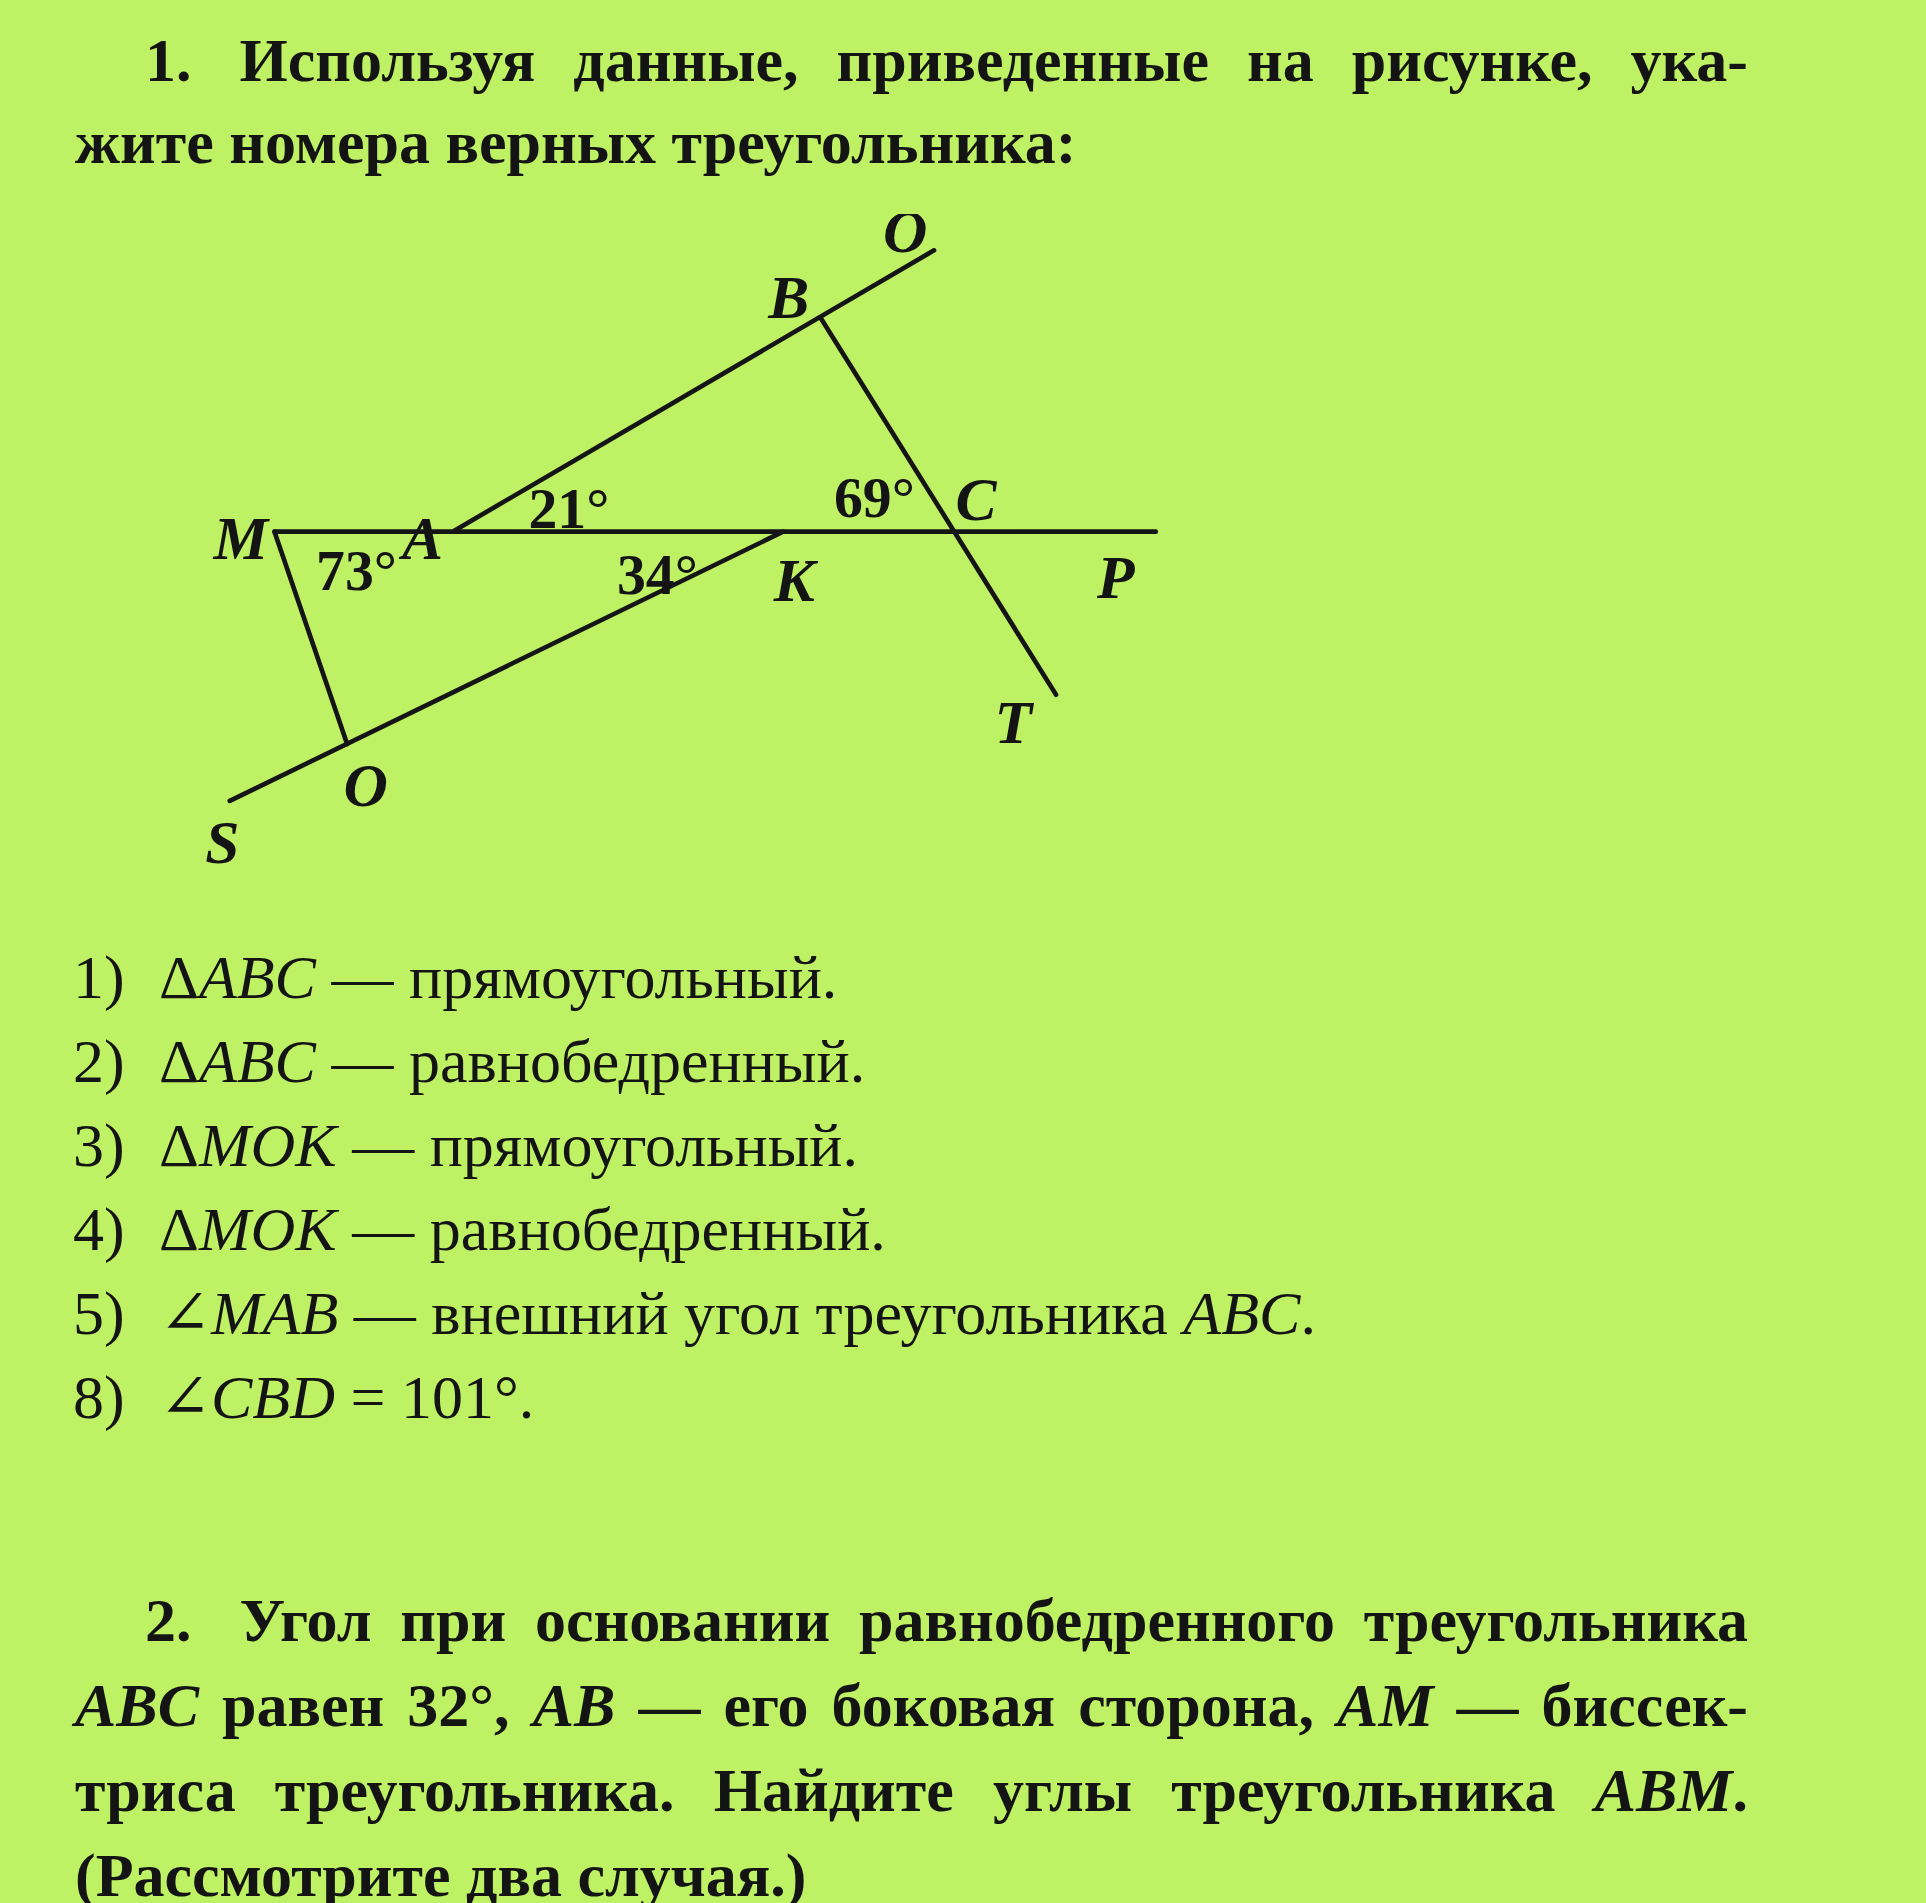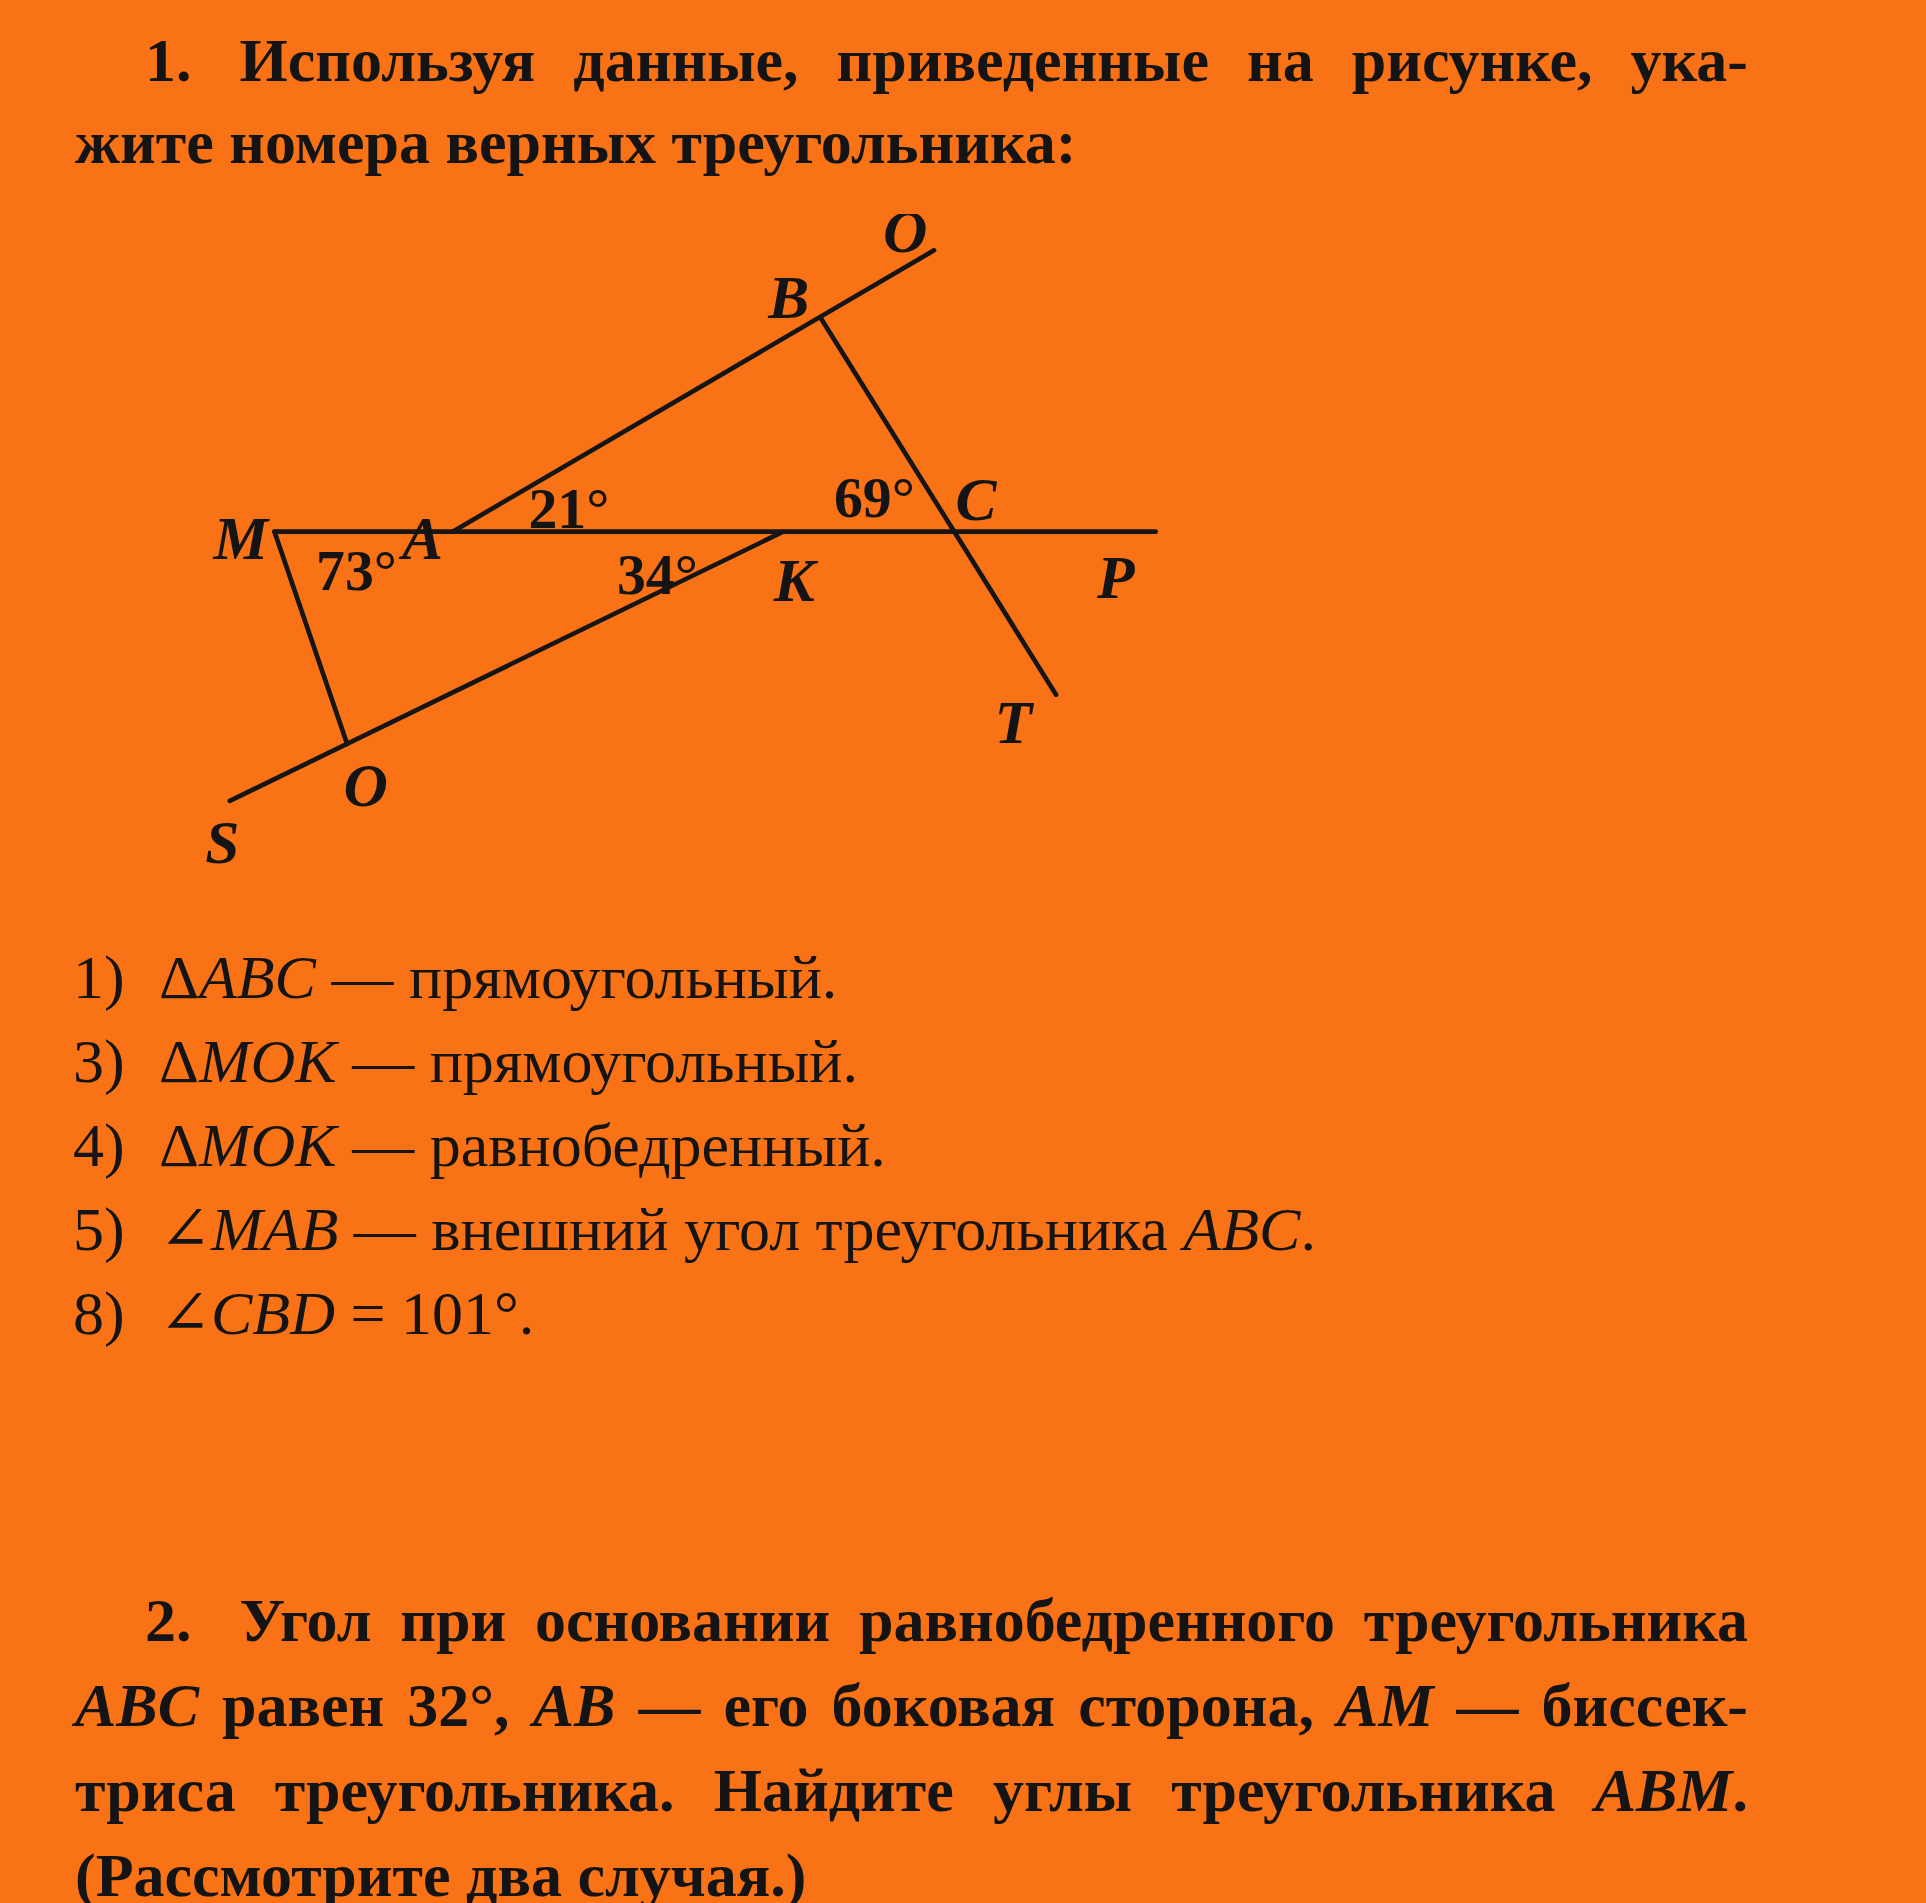--- a/index.html
+++ b/index.html
@@ -1,21 +1,21 @@
 <!DOCTYPE html>
 <html style="font-size:15px"><head>
 <meta charset="utf-8">
 <style>
   html,body{margin:0;padding:0}
   body{
     width:1927px;height:1904px;
     background:#ffffff;color:#141414;
     font-family:"Liberation Serif","DejaVu Serif",serif;
   }
-  .page{position:relative;width:1927px;height:1904px;background:#f97316;overflow:hidden}
+  .page{position:relative;width:1927px;height:1904px;background:#bef264;overflow:hidden}
 
   
   .para{position:absolute;left:75px;width:1673px;font-weight:700;font-size:62px}
   .p1{top:18.6px;line-height:82px}
   .p2{top:1578px;line-height:85px}
   .line{display:block}
   .line.just{text-align:justify;text-align-last:justify}
   .indent{padding-left:70px}
   .num{margin-right:48px}
   .it{font-style:italic}
@@ -66,20 +66,21 @@
     <text class="flbl" x="88" y="697">S</text>
 
     <text class="fang" x="460" y="337">21°</text>
     <text class="fang" x="788" y="325">69°</text>
     <text class="fang" x="232" y="404">73°</text>
     <text class="fang" x="555" y="408">34°</text>
   </svg>
 
   <section class="statements">
     <div class="srow"><span class="snum">1)</span><span class="stext"><span class="rm">Δ</span><span class="it">ABC</span><span class="rm"> — прямоугольный.</span></span></div>
+    <div class="srow"><span class="snum">2)</span><span class="stext"><span class="rm">Δ</span><span class="it">ABC</span><span class="rm"> — равнобедренный.</span></span></div>
     <div class="srow"><span class="snum">3)</span><span class="stext"><span class="rm">Δ</span><span class="it">MOK</span><span class="rm"> — прямоугольный.</span></span></div>
     <div class="srow"><span class="snum">4)</span><span class="stext"><span class="rm">Δ</span><span class="it">MOK</span><span class="rm"> — равнобедренный.</span></span></div>
     <div class="srow"><span class="snum">5)</span><span class="stext"><span class="rm">∠</span><span class="it">MAB</span><span class="rm"> — внешний угол треугольника </span><span class="it">ABC</span><span class="rm">.</span></span></div>
     <div class="srow"><span class="snum">8)</span><span class="stext"><span class="rm">∠</span><span class="it">CBD</span><span class="rm"> = 101°.</span></span></div>
   </section>
 
   <section class="para p2">
     <div class="line just indent"><span class="num">2.</span><span class="segs"><span class="rm">Угол при основании равнобедренного треугольника</span></span></div>
     <div class="line just"><span class="segs"><span class="it">ABC</span><span class="rm"> равен 32°, </span><span class="it">AB</span><span class="rm"> — его боковая сторона, </span><span class="it">AM</span><span class="rm"> — биссек-</span></span></div>
     <div class="line just"><span class="segs"><span class="rm">триса треугольника. Найдите углы треугольника </span><span class="it">ABM</span><span class="rm">.</span></span></div>

